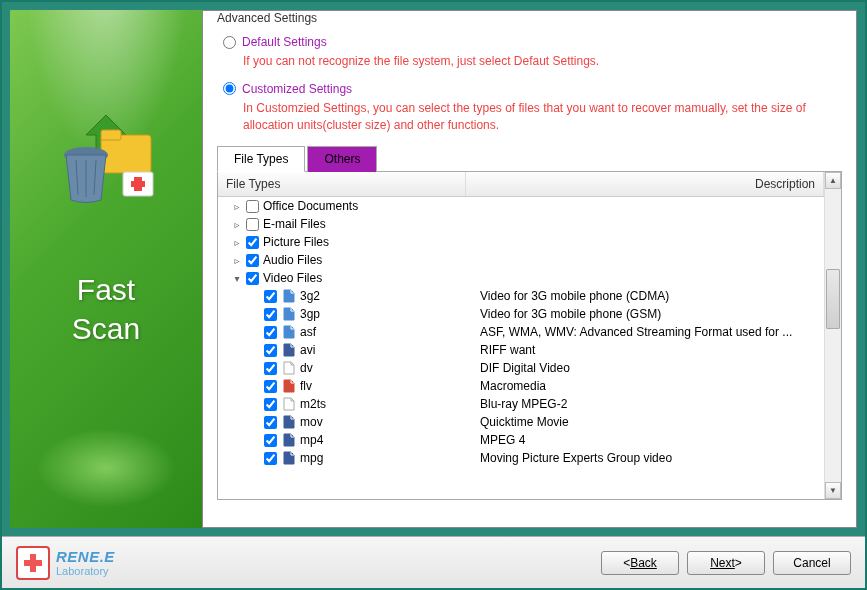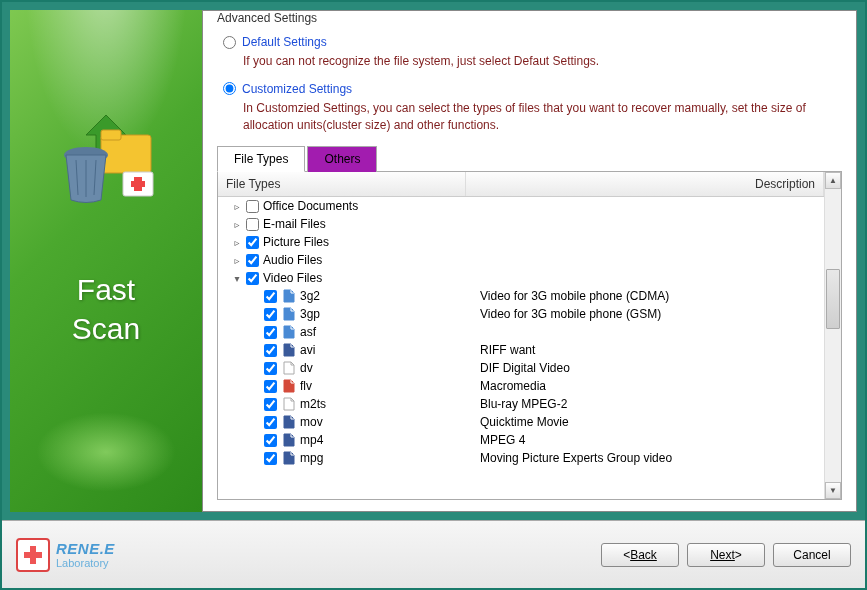--- a/index.html
+++ b/index.html
@@ -8,22 +8,22 @@
 .main-area { flex: 1; display: flex; padding: 8px; gap: 0; }
 .sidebar { width: 192px; background: linear-gradient(135deg, #7ec850 0%, #4ba82e 40%, #2d8a1a 100%); border-radius: 0; position: relative; overflow: hidden; }
 .sidebar-shine { position: absolute; top: 0; left: 0; right: 0; height: 180px; background: radial-gradient(ellipse at 50% -20%, rgba(255,255,255,0.5), transparent 60%); }
 .sidebar-icon { position: absolute; top: 90px; left: 50%; transform: translateX(-50%); width: 110px; height: 110px; }
 .sidebar-title { position: absolute; top: 260px; left: 0; right: 0; text-align: center; color: #fff; font-size: 30px; font-weight: normal; line-height: 1.3; text-shadow: 1px 1px 3px rgba(0,0,0,0.3); font-family: 'Segoe UI', Tahoma, sans-serif; }
 .sidebar-glow { position: absolute; bottom: 20px; left: 50%; transform: translateX(-50%); width: 140px; height: 80px; background: radial-gradient(ellipse, rgba(200,255,150,0.5), transparent 70%); }
 .content { flex: 1; background: #fff; border: 1px solid #888; padding: 0 14px; position: relative; }
 .section-title { font-size: 12px; color: #333; margin-bottom: 10px; }
 .radio-row { display: flex; align-items: center; gap: 6px; margin: 6px 0 4px 6px; }
 .radio-row input { width: 13px; height: 13px; }
-.radio-label { color: #1d4ed8; }
-.radio-desc { margin: 4px 0 12px 26px; color: #7f1d1d; line-height: 1.4; }
+.radio-label { color: #a21caf; }
+.radio-desc { margin: 4px 0 12px 26px; color: #ef4444; line-height: 1.4; }
 .tabs { display: flex; margin-top: 6px; border-bottom: 1px solid #aaa; }
 .tab { padding: 5px 16px; border: 1px solid #aaa; border-bottom: none; background: #a21caf; margin-right: 2px; cursor: pointer; position: relative; top: 1px; }
 .tab.active { background: #fff; border-bottom: 1px solid #fff; }
 .tree-wrap { border: 1px solid #aaa; border-top: none; height: 328px; overflow: hidden; display: flex; }
 .tree-inner { flex: 1; overflow: hidden; }
 .tree-header { display: flex; background: linear-gradient(#fdfdfd, #eaeaea); border-bottom: 1px solid #ccc; }
 .tree-header .col { padding: 5px 8px; border-right: 1px solid #ddd; font-size: 12px; color: #333; }
 .col-name { width: 248px; }
 .col-desc { flex: 1; text-align: right; }
 .tree-body { overflow-y: hidden; height: 296px; }
@@ -33,21 +33,21 @@
 .tree-row .fico { width: 16px; height: 14px; margin-right: 3px; display: inline-flex; align-items: center; justify-content: center; }
 .tree-row .name { flex: 0 0 auto; }
 .tree-row .desc { position: absolute; left: 262px; }
 .tree-row.lvl1 { padding-left: 14px; }
 .tree-row.lvl2 { padding-left: 42px; }
 .tree-row { position: relative; }
 .scrollbar { width: 17px; background: #f0f0f0; border-left: 1px solid #ddd; display: flex; flex-direction: column; }
 .sb-btn { height: 17px; background: linear-gradient(#fdfdfd,#e0e0e0); border: 1px solid #bbb; display: flex; align-items: center; justify-content: center; font-size: 8px; color: #555; }
 .sb-track { flex: 1; position: relative; }
 .sb-thumb { position: absolute; left: 1px; right: 1px; top: 80px; height: 60px; background: linear-gradient(#e8e8e8,#cfcfcf); border: 1px solid #aaa; border-radius: 1px; }
-.footer { height: 68px; background: linear-gradient(#f6f6f6,#e6e6e6); border-top: 1px solid #aaa; display: flex; align-items: center; padding: 0 14px; }
+.footer { height: 52px; background: linear-gradient(#f6f6f6,#e6e6e6); border-top: 1px solid #aaa; display: flex; align-items: center; padding: 0 14px; }
 .logo-area { display: flex; align-items: center; gap: 6px; }
 .logo-icon { width: 34px; height: 34px; background: #fff; border: 2px solid #d44; border-radius: 4px; display: flex; align-items: center; justify-content: center; }
 .logo-cross { width: 18px; height: 18px; position: relative; }
 .logo-cross::before, .logo-cross::after { content: ''; position: absolute; background: #e55; }
 .logo-cross::before { left: 6px; top: 0; width: 6px; height: 18px; }
 .logo-cross::after { top: 6px; left: 0; width: 18px; height: 6px; }
 .logo-text { display: flex; flex-direction: column; }
 .logo-brand { color: #4a9bd4; font-size: 15px; font-weight: bold; letter-spacing: 0.5px; font-style: italic; }
 .logo-sub { color: #6ab0dc; font-size: 11px; }
 .footer-btns { margin-left: auto; display: flex; gap: 8px; }
@@ -168,20 +168,21 @@
               </div>
               <div class="tree-row lvl2">
                 <input type="checkbox" class="cb" checked="" style="">
                 <span class="fico">
                   <svg viewBox="0 0 14 14">
                     <path d="M2 1 L9 1 L12 4 L12 13 L2 13 Z" fill="#4a8ad4" stroke="#4a8ad4"></path>
                     <path d="M9 1 L9 4 L12 4" fill="none" stroke="#fff"></path>
                   </svg>
                 </span>
                 <span class="name">asf</span>
+                <span class="desc">ASF, WMA, WMV: Advanced Streaming Format used for ...</span>
               </div>
               <div class="tree-row lvl2">
                 <input type="checkbox" class="cb" checked="" style="">
                 <span class="fico">
                   <svg viewBox="0 0 14 14">
                     <path d="M2 1 L9 1 L12 4 L12 13 L2 13 Z" fill="#3a5a9a" stroke="#3a5a9a"></path>
                     <path d="M9 1 L9 4 L12 4" fill="none" stroke="#fff"></path>
                   </svg>
                 </span>
                 <span class="name">avi</span>

